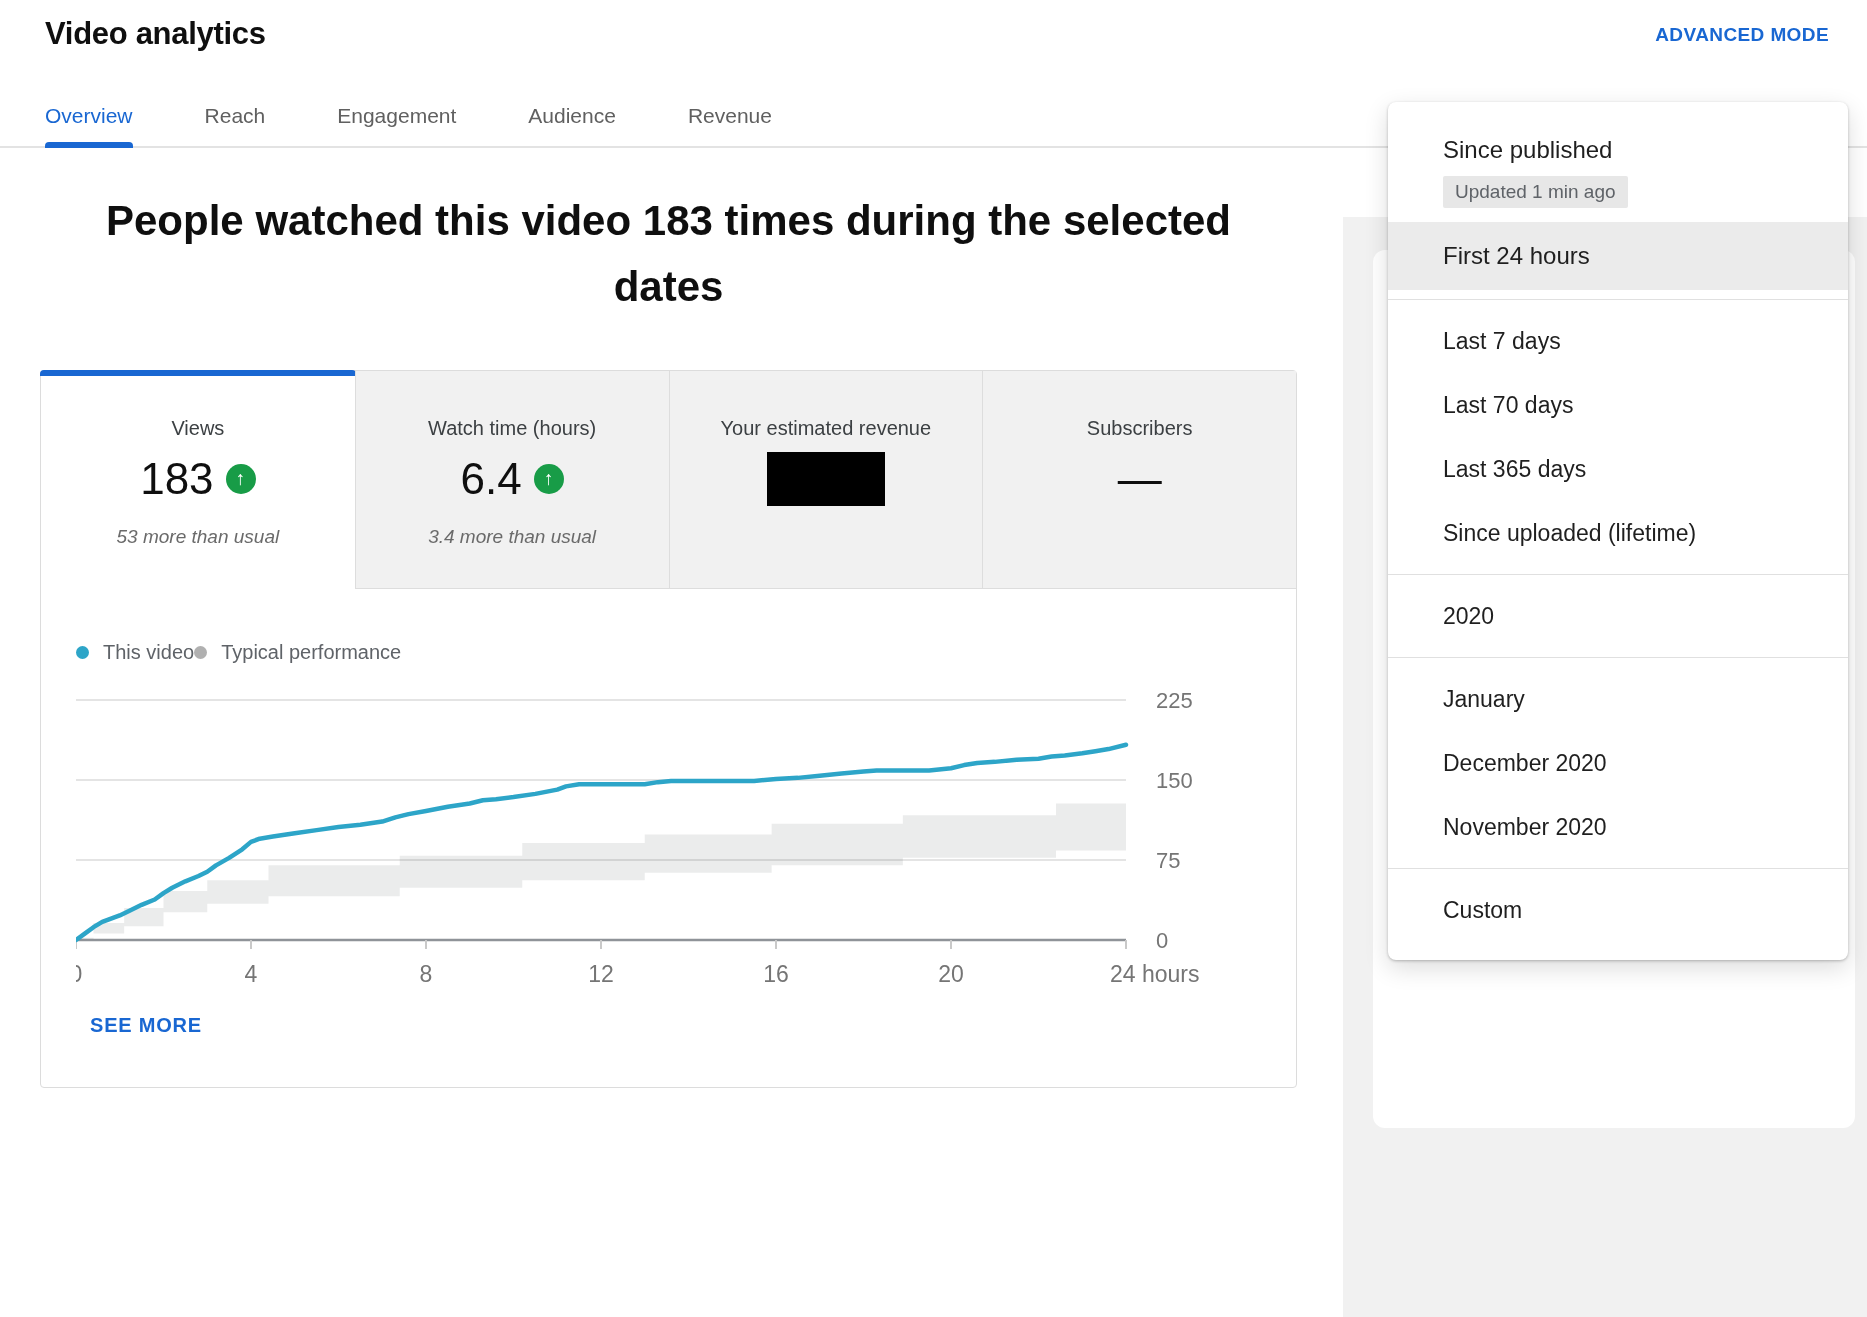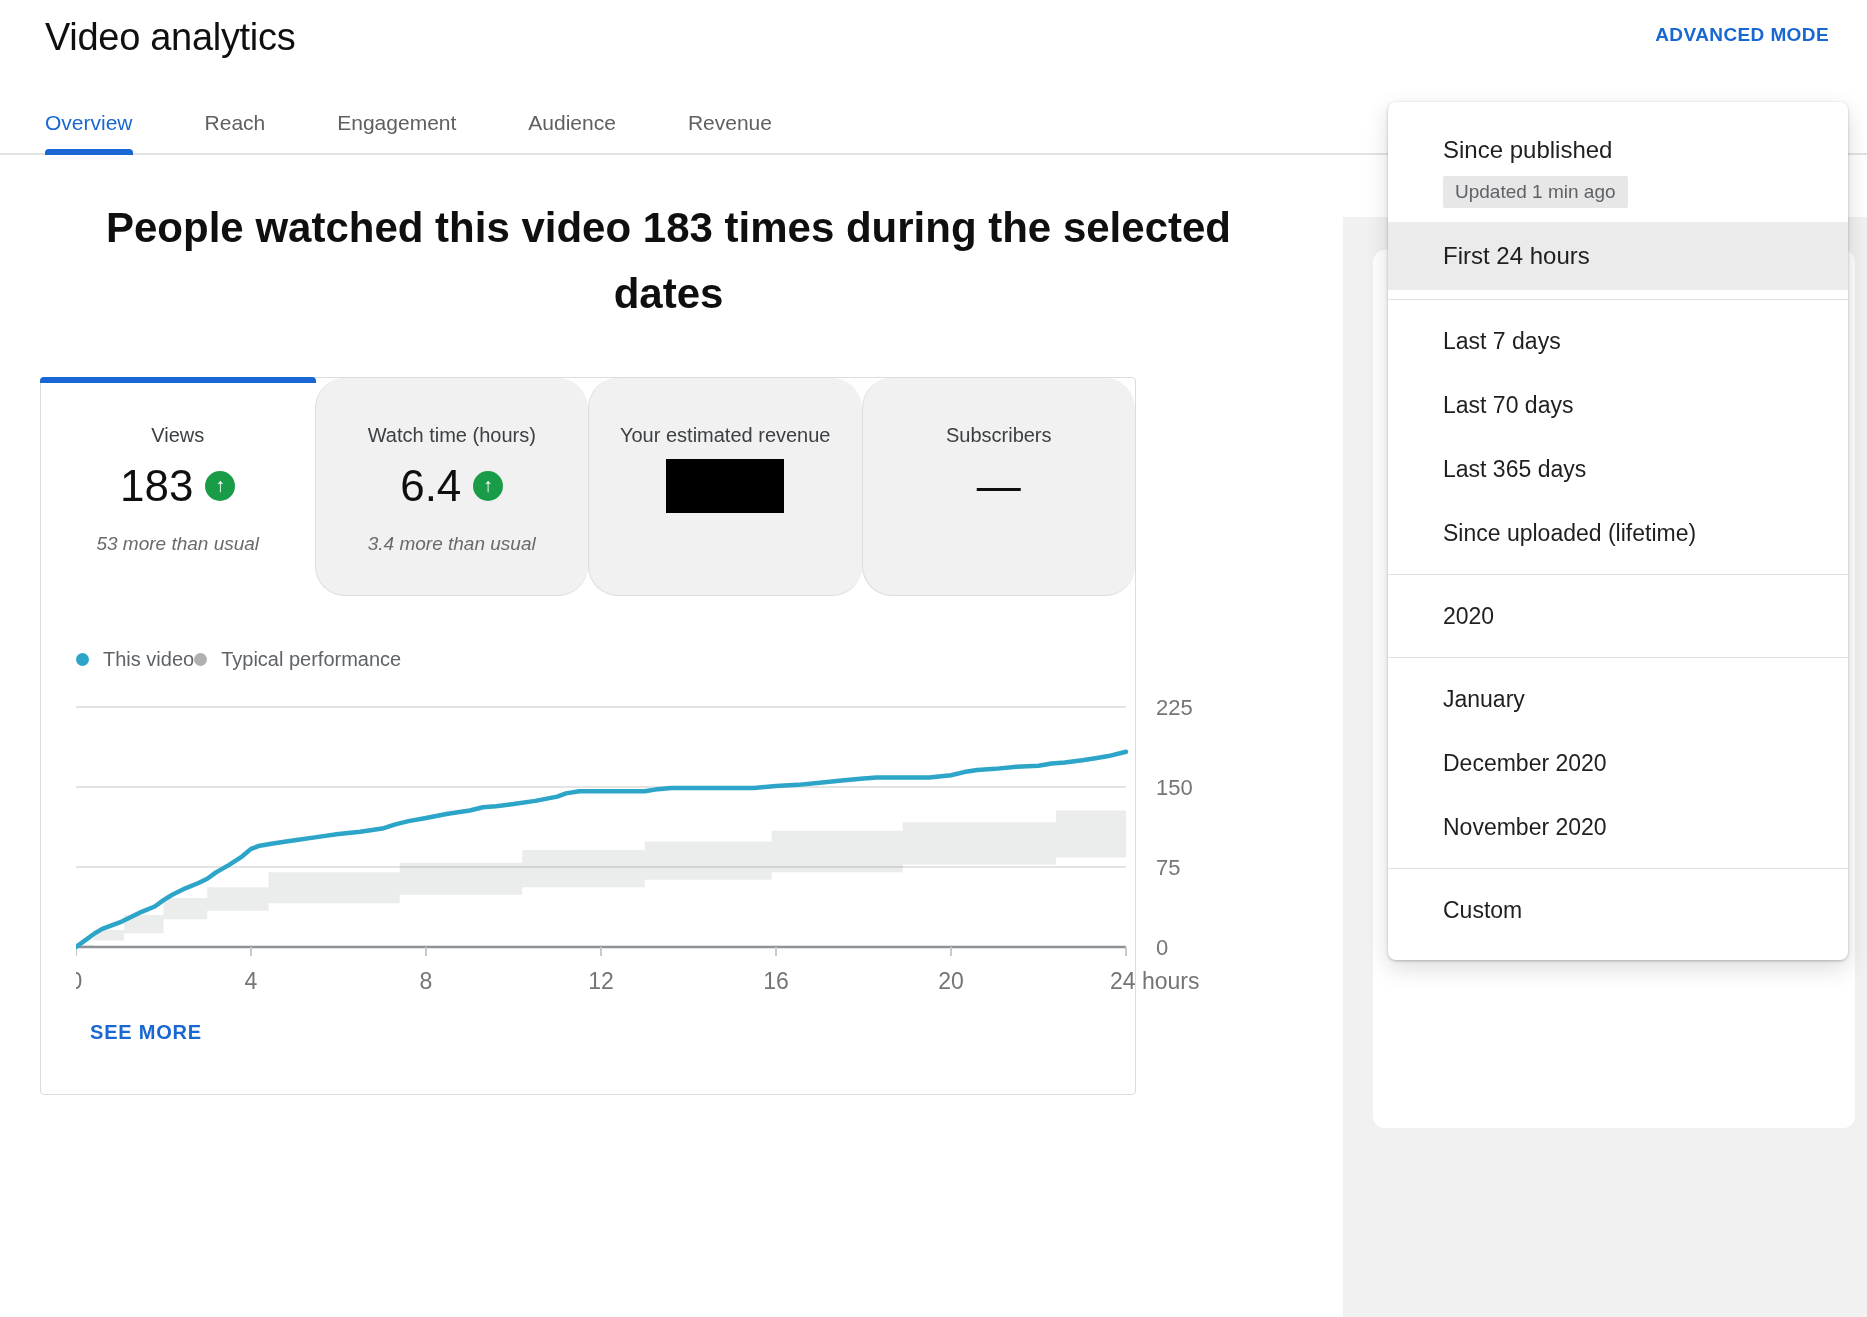--- a/index.html
+++ b/index.html
@@ -2,21 +2,21 @@
 <html><head>
 <meta charset="utf-8">
 <style>
   * { margin:0; padding:0; box-sizing:border-box; }
   html,body { width:1867px; height:1317px; background:#fff; overflow:hidden;
     font-family:"Liberation Sans", sans-serif; color:#0f0f0f; }
   .page { position:relative; width:1867px; height:1317px; }
 
   
   .header { position:relative; padding:16px 0 0 45px; }
-  .page-title { font-size:38px; font-weight:400; letter-spacing:-0.3px; }
+  .page-title { font-size:31px; font-weight:700; letter-spacing:-0.3px; }
   .advanced-mode { position:absolute; top:24px; right:38px; font-size:19px; font-weight:700;
     color:#1967d2; letter-spacing:0.4px; cursor:pointer; }
 
   
   .tabbar { display:flex; align-items:stretch; height:62px; margin-top:34px;
     padding-left:45px; gap:72px; border-bottom:2px solid #e3e3e3; }
   .tab { position:relative; display:flex; align-items:center; font-size:21px; font-weight:500;
     color:#606060; cursor:pointer; }
   .tab.active { color:#1967d2; }
   .tab.active .tab-underline { position:absolute; left:0; right:0; bottom:-2px; height:6px;
@@ -26,26 +26,26 @@
   .main { position:relative; width:1343px; }
   .meta-row { display:flex; justify-content:flex-end; align-items:center; gap:28px;
     margin-top:30px; padding-right:95px; }
   .experimental-badge { background:#e8f0fe; color:#1967d2; font-size:20px; font-weight:500;
     padding:5px 13px; border-radius:3px; }
   .feedback-link { color:#1967d2; font-size:20px; font-weight:600; cursor:pointer; }
   .headline { width:1257px; margin:40px 0 0 40px; padding:0 58px; text-align:center;
     font-size:42px; line-height:66px; font-weight:700; }
 
   
-  .chart-card { width:1096px; margin:50px 0 0 40px; border:1px solid #dcdcdc;
+  .chart-card { width:1257px; margin:50px 0 0 40px; border:1px solid #dcdcdc;
     border-radius:4px; background:#fff; }
   .metric-grid { display:grid; grid-template-columns:repeat(4,1fr); height:218px; }
   .metric-cell { position:relative; text-align:center; padding-top:46px; cursor:pointer; }
   .metric-cell.inactive { background:#f1f1f1; border-bottom:1px solid #ddd; }
-  .metric-cell + .metric-cell { border-left:1px solid #ddd;border-radius:30px; }
+  .metric-cell + .metric-cell { border-left:1px solid #ddd; }
   .metric-cell.active .top-bar { position:absolute; top:-1px; left:-1px; right:-1px; height:6px;
     background:#1967d2; border-radius:4px 4px 0 0; }
   .metric-label { font-size:20px; color:#3c4043; }
   .metric-value-row { display:flex; justify-content:center; align-items:center; gap:12px;
     margin-top:12px; min-height:54px; }
   .metric-value { font-size:44px; color:#0f0f0f; }
   .delta-up { width:30px; height:30px; border-radius:50%; background:#189c47; color:#fff;
     display:flex; align-items:center; justify-content:center; font-size:19px; font-weight:700; }
   .metric-note { margin-top:20px; font-size:19px; font-style:italic; color:#6a6a6a; }
   .redacted-block { width:118px; height:54px; background:#000; margin:0 auto; }

